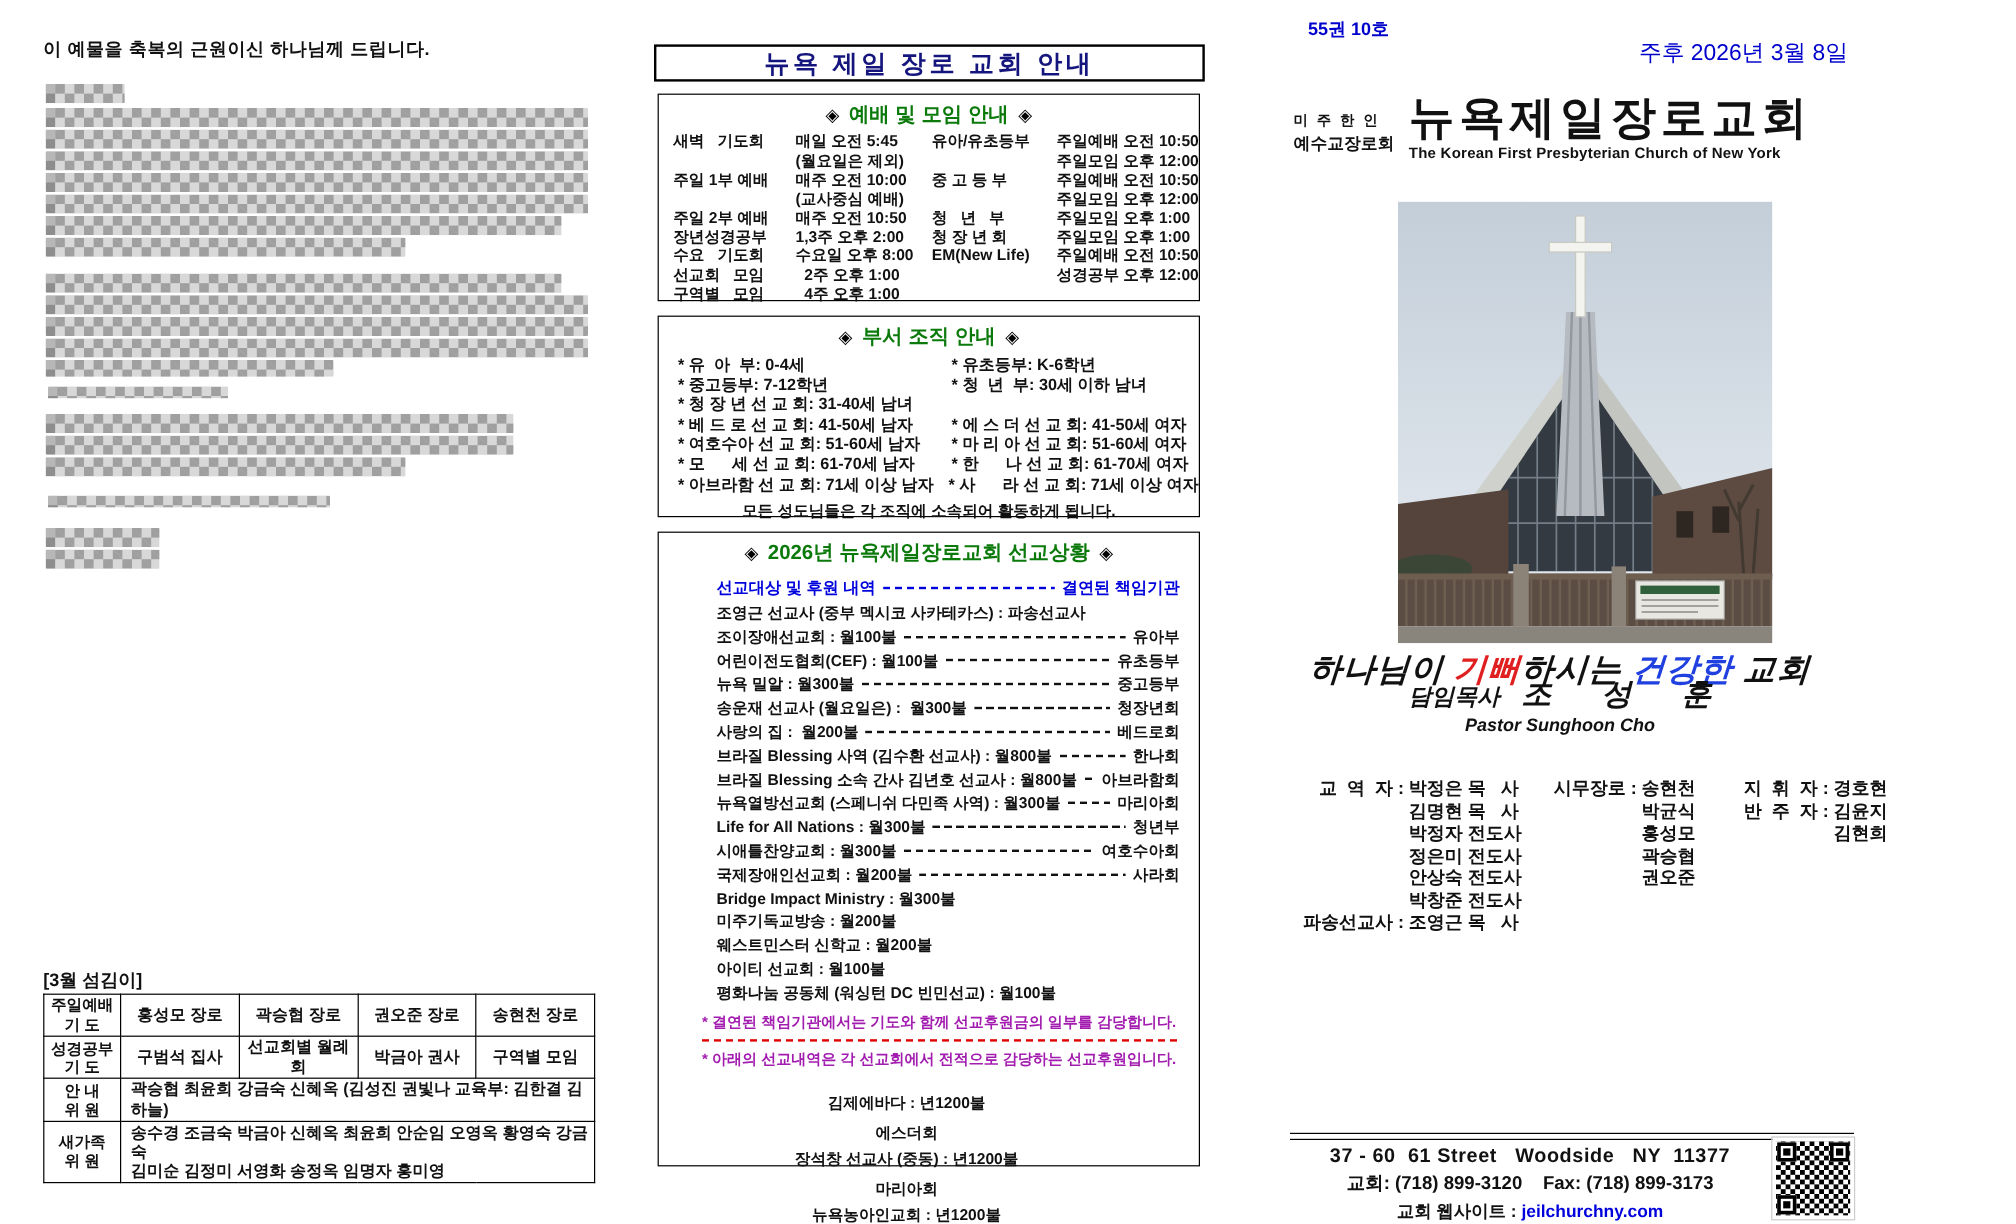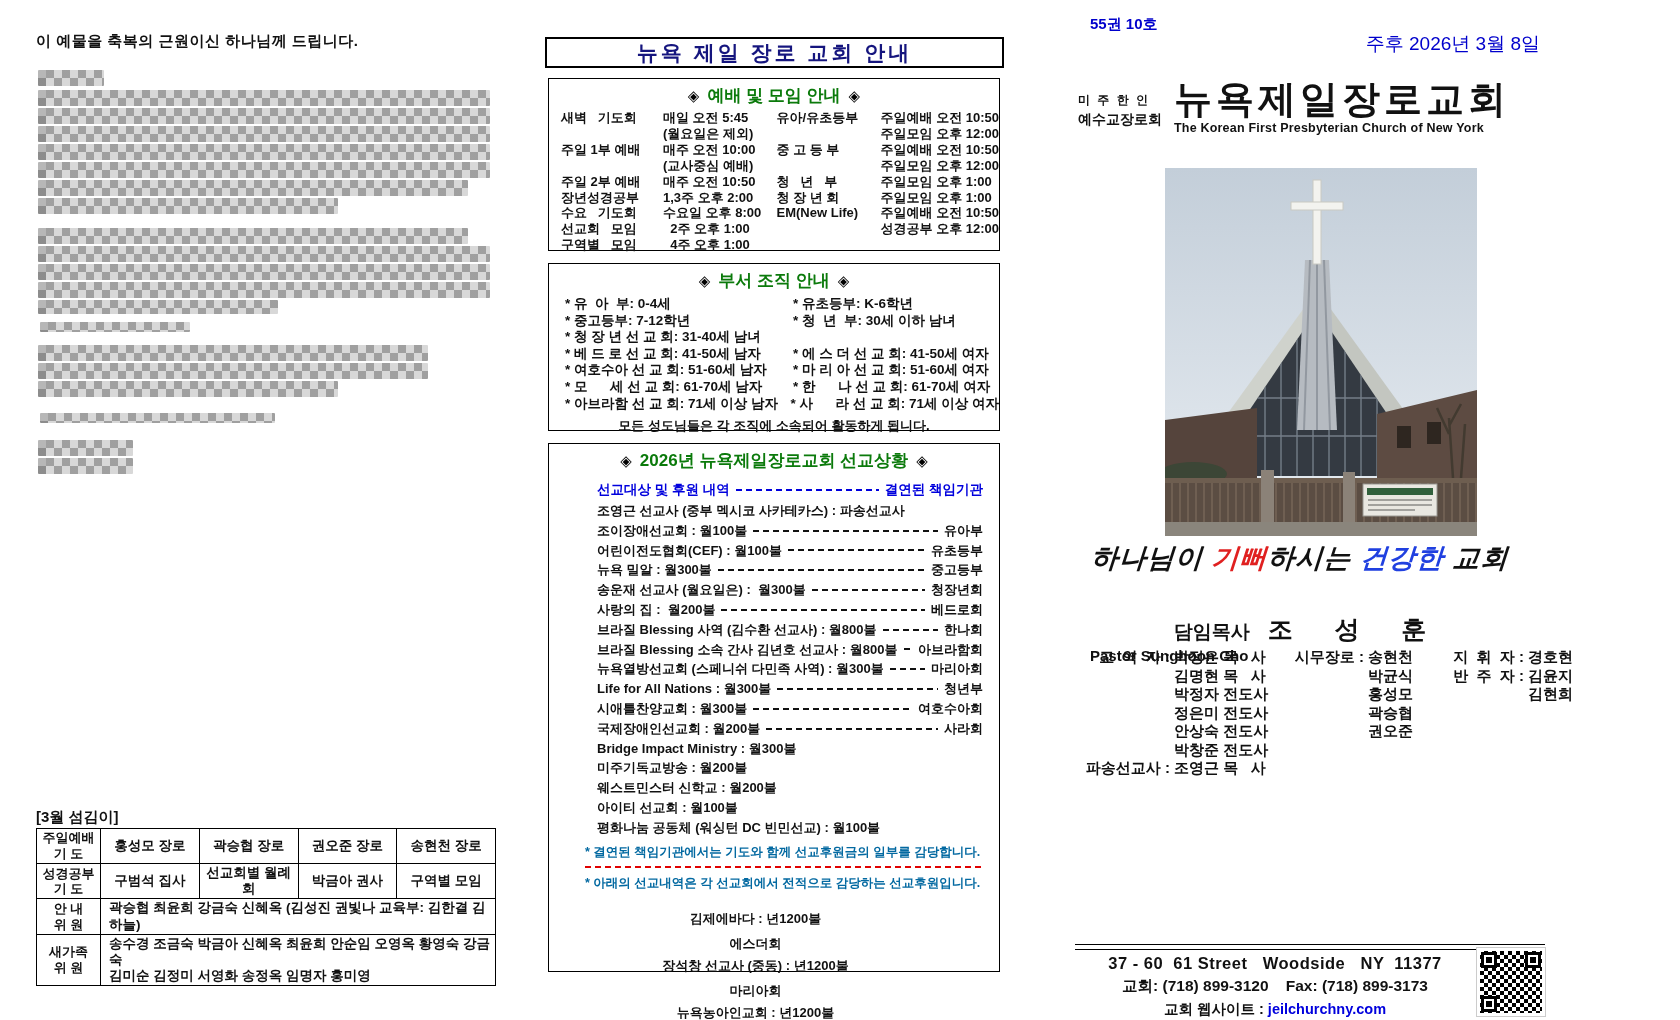--- a/index.html
+++ b/index.html
@@ -47,21 +47,21 @@
   .d-footer{text-align:center;font-size:13px;font-weight:600;margin-top:5px;}
   .mission-box{top:443px;height:529px;}
   .m-head{display:flex;align-items:center;margin:9px 16px 2px 48px;
       color:#0000dd;font-size:13.5px;font-weight:800;}
   .m-items{margin:0 16px 0 48px;}
   .m-item{display:flex;align-items:center;font-size:13px;font-weight:600;line-height:19.8px;white-space:pre;}
   .leader{flex:1 1 auto;height:3px;margin:0 6px;
       background-image:repeating-linear-gradient(90deg,currentColor 0 6px,transparent 6px 10px);
       background-size:100% 2.2px;background-repeat:no-repeat;background-position:left center;}
   .m-head .leader{color:#0000dd;}
-  .m-note{color:#0369a1;font-size:12.5px;font-weight:800;margin:6px 16px 0 36px;white-space:pre;}
+  .m-note{color:#a21caf;font-size:12.5px;font-weight:800;margin:6px 16px 0 36px;white-space:pre;}
   .red-divider{height:3px;margin:5px 16px 0 36px;
       background-image:repeating-linear-gradient(90deg,#e00000 0 6px,transparent 6px 10px);
       background-size:100% 2px;background-repeat:no-repeat;background-position:left center;}
   .m-annual{margin:16px 85px 0 48px;}
   .m-annual .m-item{line-height:22px;flex-direction:column;}
 
   
   .issue{left:1090px;top:15px;color:#0000cc;font-size:15px;font-weight:800;}
   .m-date{left:1330px;top:31px;width:210px;text-align:right;color:#0000cc;font-size:19px;font-weight:400;}
   .brand{left:1078px;top:80px;width:465px;display:flex;align-items:flex-start;}
@@ -69,21 +69,21 @@
   .denom1{font-size:12px;font-weight:700;letter-spacing:2px;}
   .denom2{font-size:14px;font-weight:800;margin-top:2px;}
   .brand-main{flex:1;}
   .brand-title{font-size:38px;font-weight:800;letter-spacing:4px;line-height:1.05;}
   .brand-sub{font-size:12.5px;font-weight:600;letter-spacing:.2px;margin-top:1px;}
   .photo{left:1165px;top:168px;width:312px;height:368px;}
   .slogan{left:1090px;top:540px;width:420px;text-align:center;font-size:27px;font-weight:800;
       font-style:italic;letter-spacing:1px;transform:skewX(-4deg);}
   .slogan .red{color:#e02020;}
   .slogan .blue{color:#2040e0;}
-  .pastor{left:1090px;top:613px;width:420px;}
+  .pastor{left:1090px;top:562px;width:420px;text-align:center;font-style:italic;}
   .pastor-line{display:flex;justify-content:center;align-items:baseline;gap:18px;}
   .pastor-label{font-size:19px;font-weight:800;}
   .pastor-name{font-size:25px;font-weight:800;white-space:pre;}
   .pastor-en{font-size:15px;font-weight:600;margin-top:1px;}
   .staff{left:1068px;top:648px;width:505px;display:grid;
       grid-template-columns:102px 100px 86px 64px 88px auto;grid-auto-rows:18.5px;column-gap:4px;
       font-size:15px;font-weight:700;white-space:pre;}
   .staff .lab{text-align:right;}
   .footer{left:1075px;top:944px;width:470px;}
   .rule-double{height:4px;border-top:1.5px solid #000;border-bottom:1.5px solid #000;}

